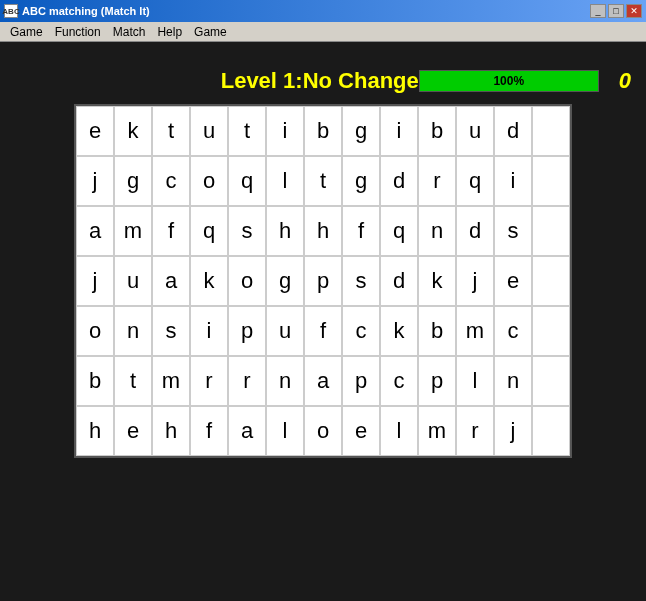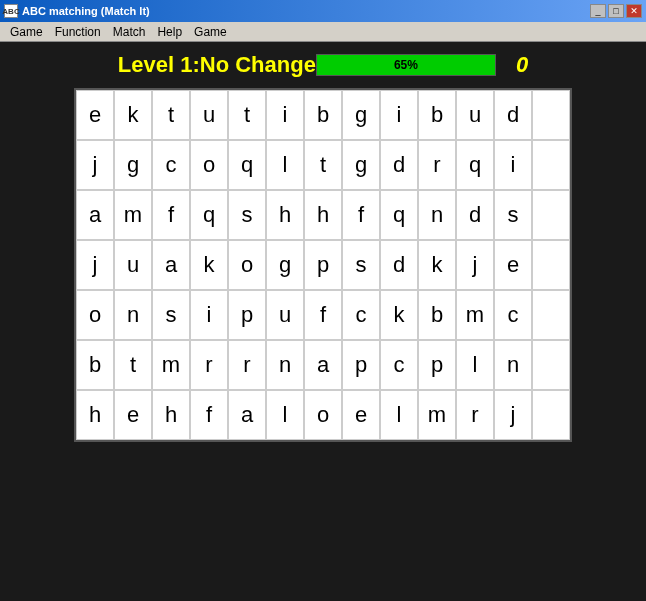--- a/index.html
+++ b/index.html
@@ -85,23 +85,24 @@
       display: flex;
       flex-direction: column;
       align-items: center;
     }
 
     
     .top-bar {
       width: 100%;
       display: flex;
       align-items: center;
-      justify-content: center;
+      justify-content: flex-end;
       margin-bottom: 10px;
       padding: 0 5px;
+      margin-top: 16px;
     }
     .level-text {
       color: #ffff00;
       font-size: 22px;
       font-weight: bold;
     }
     .progress-container {
       display: flex;
       align-items: center;
       gap: 20px;
@@ -179,21 +180,21 @@
     <div class="menu-item">Game</div>
   </div>
 
 <div class="window-content">
 
   <div class="top-bar">
     <span class="level-text">Level 1:No Change</span>
     <div class="progress-container">
       <div class="progress-bar-outer">
         <div class="progress-bar-inner" style="width:100%">
-          <span class="progress-text">65%</span>
+          <span class="progress-text">100%</span>
         </div>
       </div>
       <span class="score-text">0</span>
     </div>
   </div>
 
   <div class="grid-container" style="grid-template-columns: repeat(13, 38px); grid-template-rows: repeat(7, 50px);">
   <div class="grid-cell">e</div>
       <div class="grid-cell">k</div>
       <div class="grid-cell">t</div>

